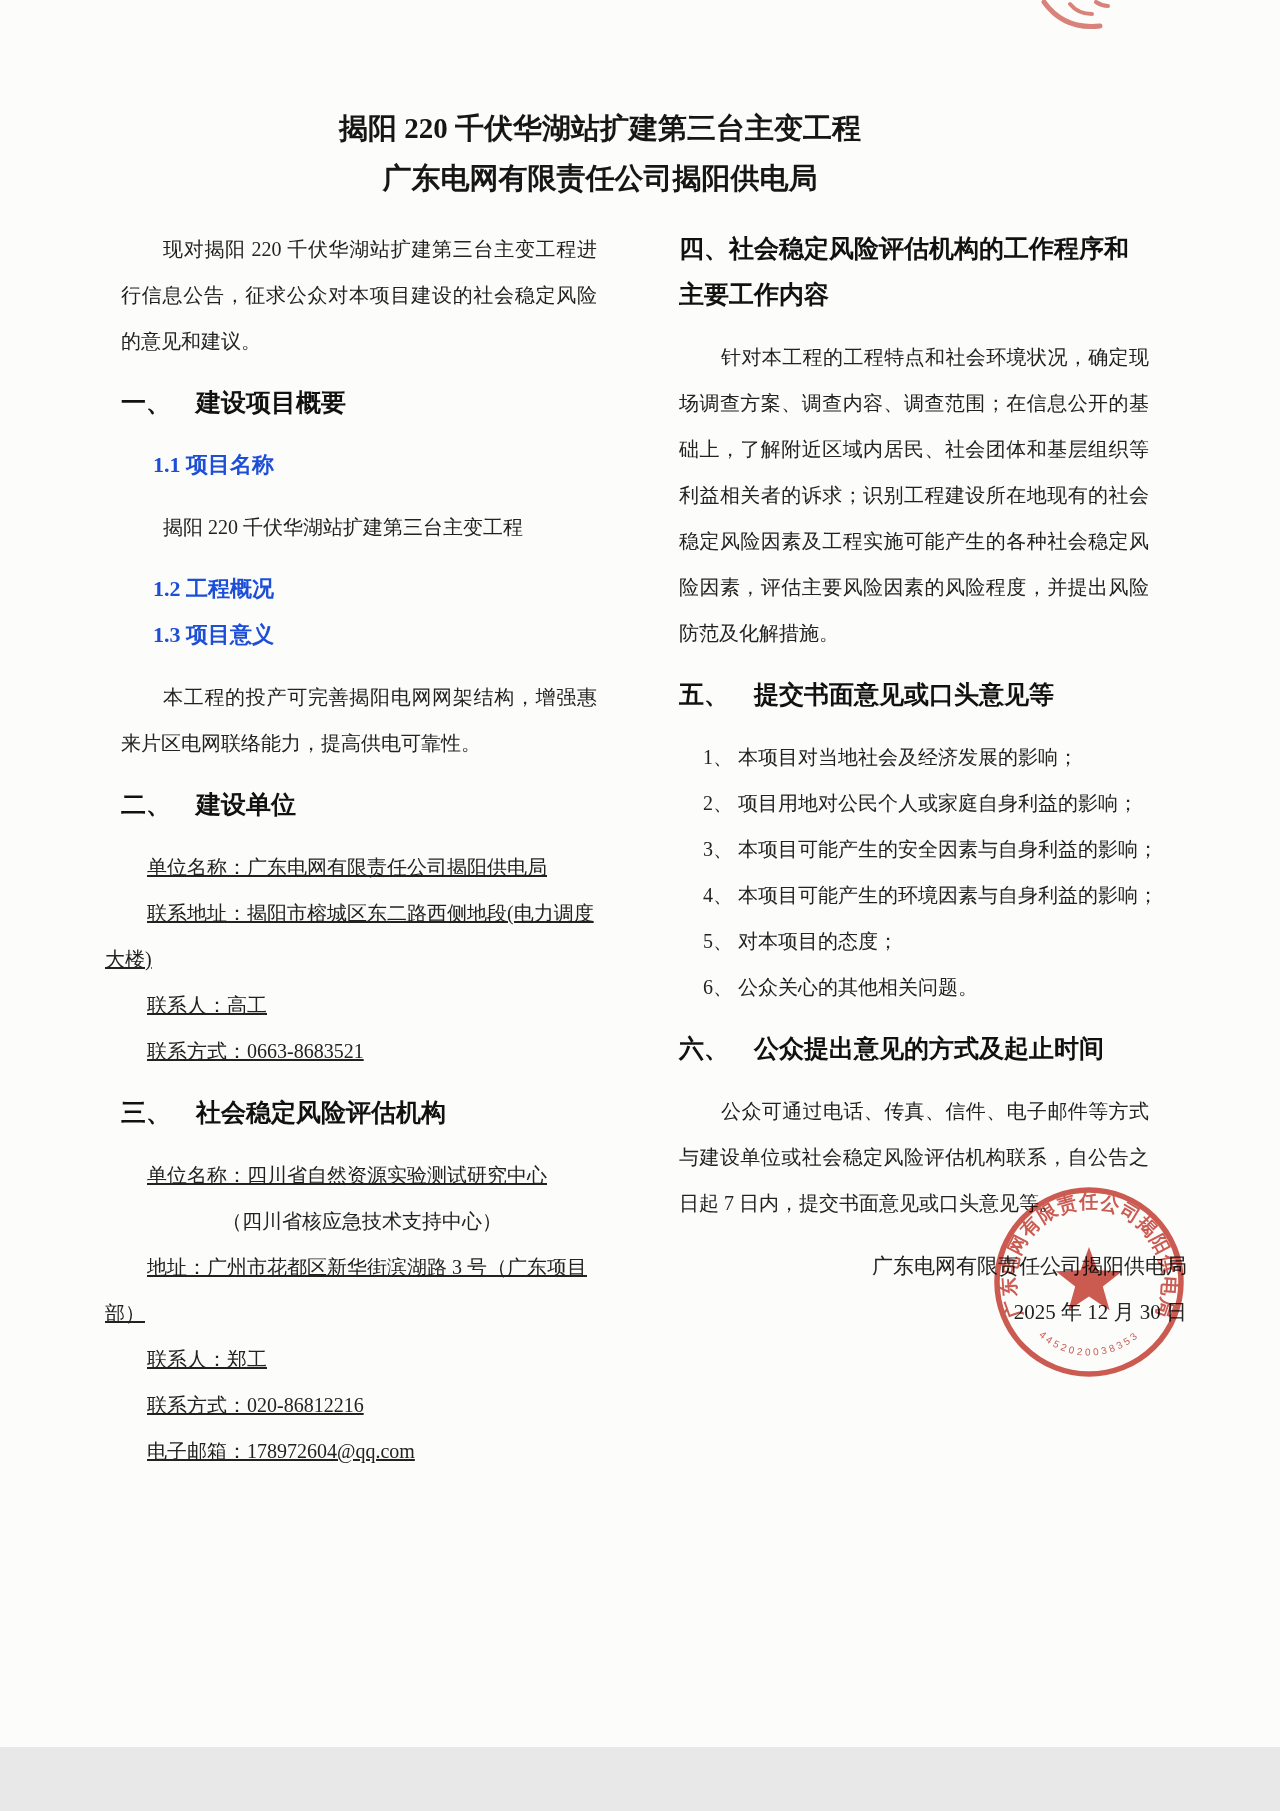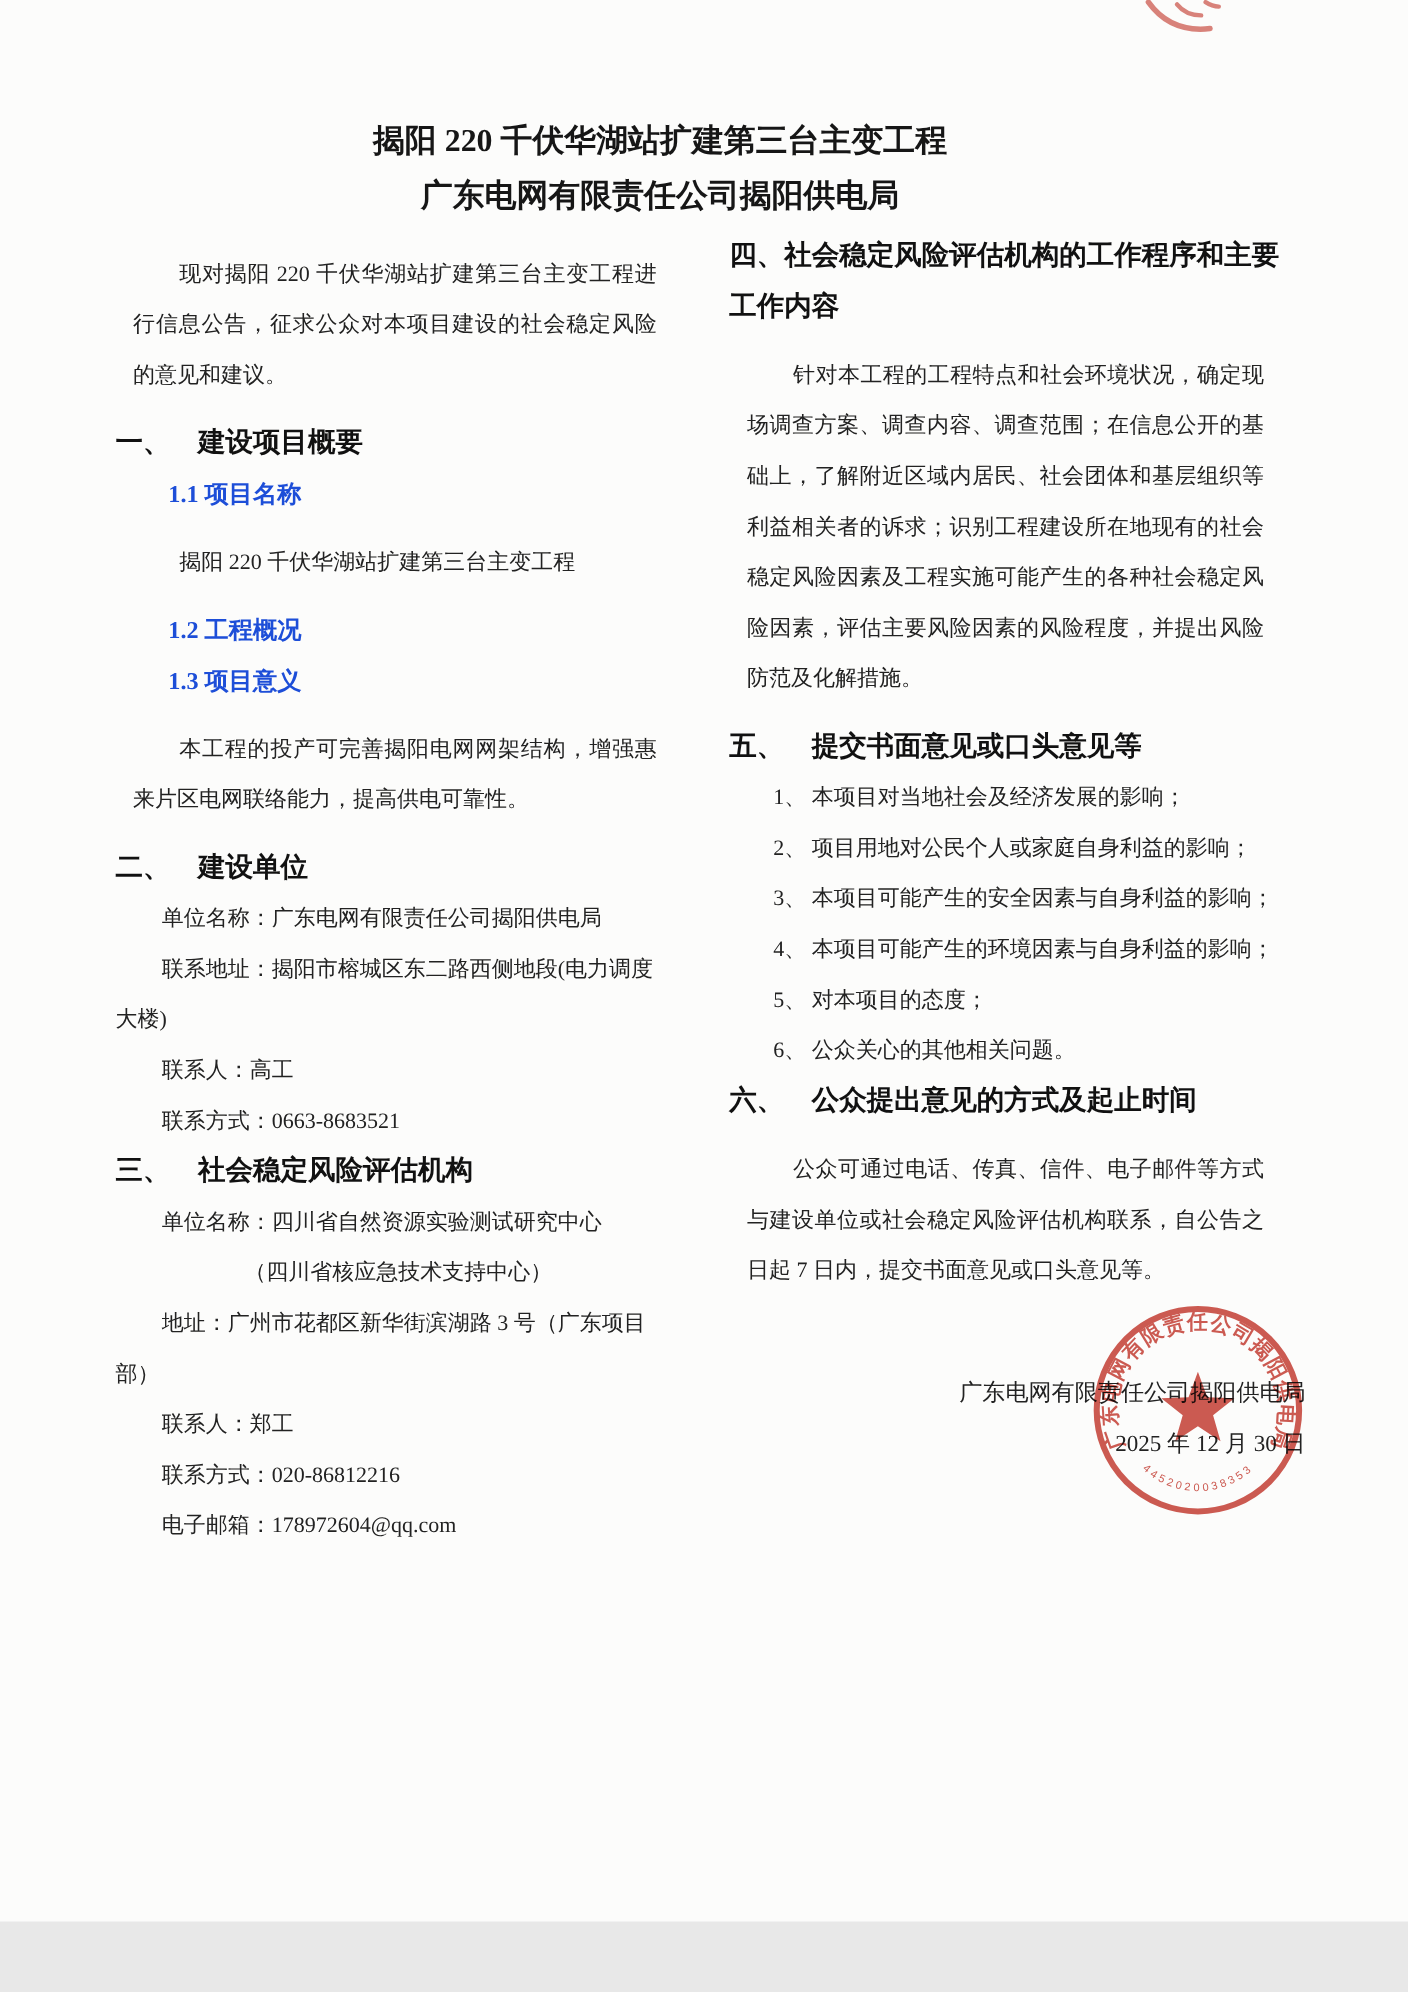--- a/index.html
+++ b/index.html
@@ -35,40 +35,41 @@
   }
   .col-left{ left:105px;  width:508px; }
   .col-right{ left:663px; width:502px; }
   .para{
     margin:16px;
     text-align:justify;
     text-indent:42px;
     color:#222;
   }
   .h1{
-    margin:0;
+    margin:16px;
     font-weight:bold;
     font-size:25px;
     line-height:46px;
     color:#111;
     text-align:left;
   }
   .h2{
     margin:0;
     font-weight:bold;
     font-size:22px;
     line-height:46px;
     text-indent:48px;
     color:#1d4ed8;
   }
   .contact{
     margin:0;
     text-indent:42px;
     text-align:left;
     color:#222;
+    text-decoration:underline;
   }
   .sub-center{
     margin:0;
     text-indent:117px;
     color:#222;
   }
   .list-item{
     margin:0;
     text-indent:40px;
     color:#222;

